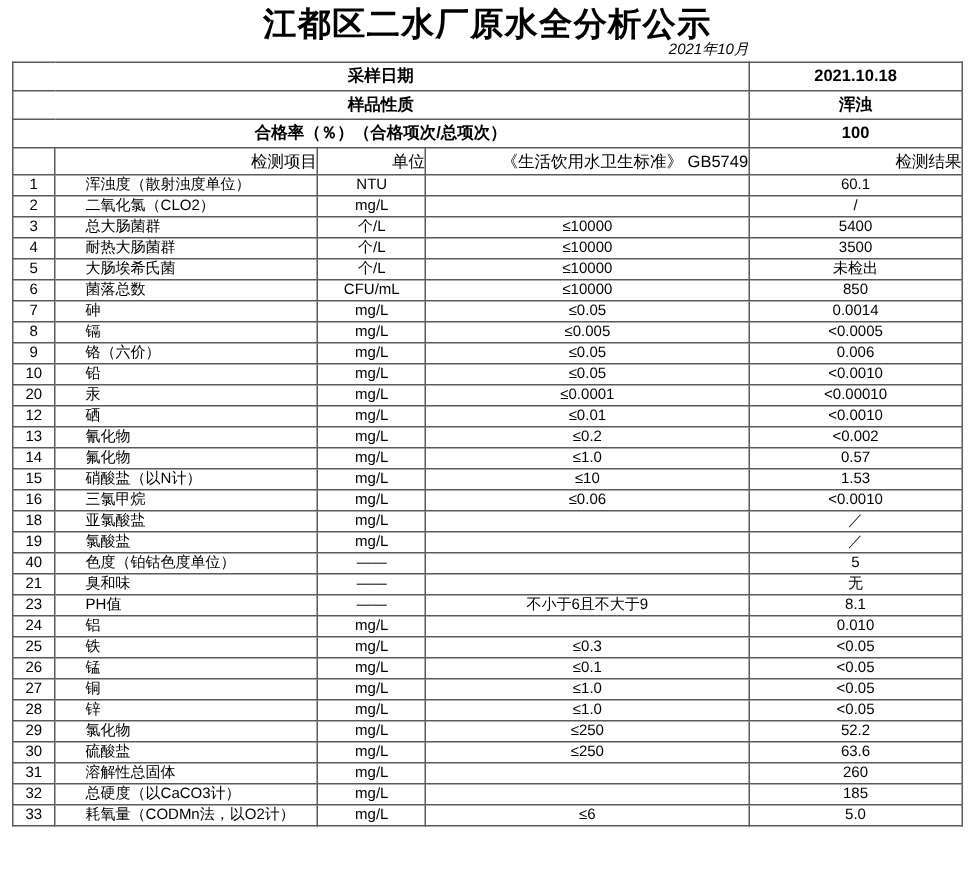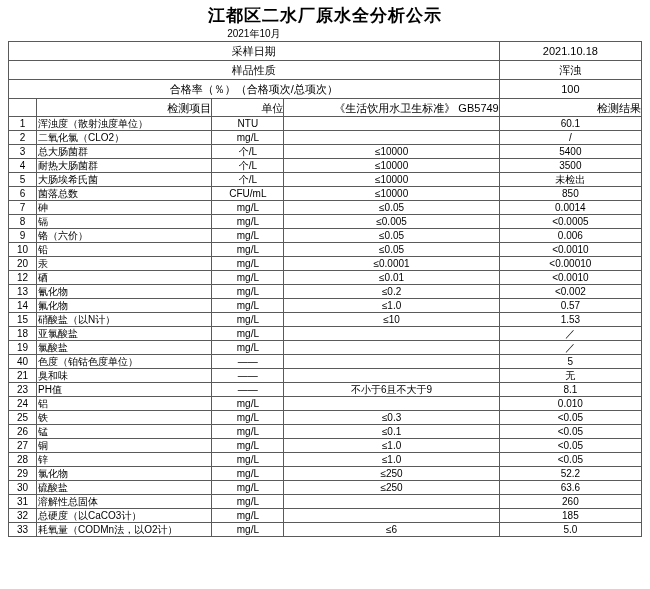--- a/index.html
+++ b/index.html
@@ -16,21 +16,21 @@
   }
   #page {
     width: 650px;
     height: 589px;
     position: relative;
     box-sizing: border-box;
     padding: 4px 8px 0 8px;
   }
   .title {
     text-align: center;
-    font-size: 17px;
+    font-size: 22px;
     font-weight: bold;
     letter-spacing: 1px;
     padding: 2px 0 1px 0;
     line-height: 20px;
   }
   table {
     border-collapse: collapse;
     width: 634px;
     table-layout: fixed;
     font-size: 10px;
@@ -38,29 +38,30 @@
   td {
     border: 1px solid #5a5a5a;
     padding: 0;
     height: 13px;
     line-height: 12px;
     vertical-align: middle;
     overflow: hidden;
     white-space: nowrap;
   }
   .c { text-align: center; }
-  .l { text-align: left; padding-left: 1px; margin-left: 45px; }
+  .l { text-align: left; padding-left: 20px; margin-left: 45px; }
   
-  .hdr td { height: 18px; font-size: 11px; }
+  .hdr td { height: 18px; font-size: 11px; font-weight: bold; }
   .hdr-label { text-align: center; }
   .subtitle-row td {
     border: none;
-    text-align: center;
+    text-align: right;
     font-size: 10px;
     height: 14px;
+    font-style: italic;
   }
   .colhdr td {
     height: 17px;
     font-size: 11px;
     text-align: right;
     padding-left: 32px;
   }
   .idx { width: 28px; }
   .item { width: 175px; }
   .unit { width: 72px; }
@@ -207,20 +208,27 @@
           <td class="c">0.57</td>
         </tr>
         <tr>
           <td class="c">15</td>
           <td class="l">硝酸盐（以N计）</td>
           <td class="c">mg/L</td>
           <td class="c">≤10</td>
           <td class="c">1.53</td>
         </tr>
         <tr>
+          <td class="c">16</td>
+          <td class="l">三氯甲烷</td>
+          <td class="c">mg/L</td>
+          <td class="c">≤0.06</td>
+          <td class="c">&lt;0.0010</td>
+        </tr>
+        <tr>
           <td class="c">18</td>
           <td class="l">亚氯酸盐</td>
           <td class="c">mg/L</td>
           <td class="c"></td>
           <td class="c">／</td>
         </tr>
         <tr>
           <td class="c">19</td>
           <td class="l">氯酸盐</td>
           <td class="c">mg/L</td>

